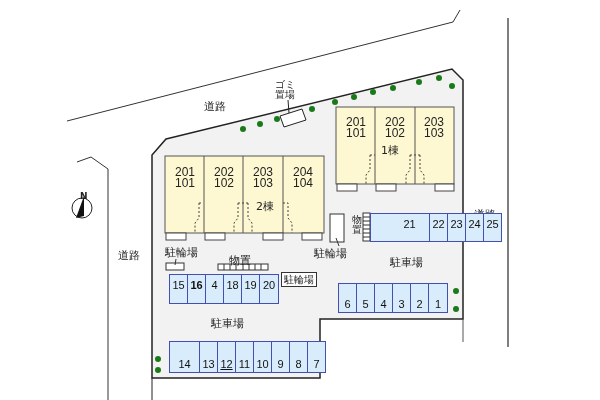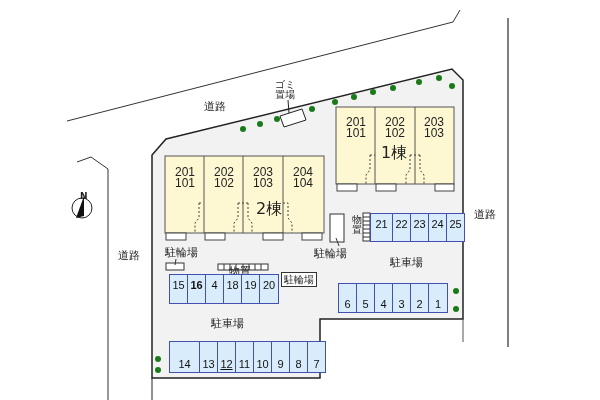--- a/index.html
+++ b/index.html
@@ -1,20 +1,20 @@
 <!DOCTYPE html>
 <html><head>
 <meta charset="utf-8">
 <style>
   html,body{margin:0;padding:0;background:#fff;}
   body{width:600px;height:400px;position:relative;overflow:hidden;font-family:"DejaVu Sans","Liberation Sans",sans-serif;color:#222;}
   svg.base{position:absolute;left:0;top:0;}
   .lbl{position:absolute;font-size:11px;line-height:12px;white-space:nowrap;color:#222;}
   .unit-num{position:absolute;font-size:12px;line-height:11px;text-align:center;width:40px;font-family:"Liberation Sans",sans-serif;}
-  .bld-name{position:absolute;font-size:16px;}
+  .bld-name{position:absolute;font-size:11px;}
   .row{position:absolute;display:flex;border:1px solid #4450b0;background:#d8ecfb;}
   .row .slot{border-right:1px solid #4450b0;box-sizing:border-box;display:flex;justify-content:center;font-size:11px;font-family:"Liberation Sans",sans-serif;color:#111;}
   .row .slot:last-child{border-right:none;}
   .row.top .slot{align-items:flex-start;padding-top:4px;}
   .row.bot .slot{align-items:flex-end;padding-bottom:2px;}
   .tree{position:absolute;width:6px;height:6px;border-radius:50%;background:#1a7a1a;}
   .vtext{position:absolute;font-size:10px;line-height:10px;width:10px;text-align:center;}
   .boxlbl{position:absolute;border:1px solid #333;background:#fff;font-size:10px;padding:0 2px;line-height:13px;}
 </style>
 </head>
@@ -87,21 +87,21 @@
     <polygon points="84,196 76,218 84,216" fill="#111"></polygon>
   </g>
 </svg>
 
 <div class="lbl" style="left:204px;top:101px;">道路</div>
 <div class="lbl" style="left:118px;top:250px;">道路</div>
 <div class="lbl" style="left:474px;top:209px;">道路</div>
 
 <div class="lbl" style="left:80px;top:190px;font-size:9px;font-weight:bold;">N</div>
 
-<div class="lbl" style="left:275px;top:80px;font-size:10px;line-height:10px;text-align:center;">
+<div class="lbl" style="left:275px;top:80px;font-size:10px;line-height:10px;text-align:left;">
   <div>ゴミ</div>
   <div>置場</div>
 </div>
 
 <div class="unit-num" style="left:336px;top:117px;">
     <div>201</div>
     <div>101</div>
   </div>
 <div class="unit-num" style="left:375px;top:117px;">
     <div>202</div>
@@ -125,32 +125,32 @@
     <div>203</div>
     <div>103</div>
   </div>
 <div class="unit-num" style="left:283px;top:167px;">
     <div>204</div>
     <div>104</div>
   </div>
 <div class="bld-name" style="left:256px;top:199px;">2棟</div>
 
 <div class="lbl" style="left:165px;top:247px;">駐輪場</div>
-<div class="lbl" style="left:229px;top:266px;">物置</div>
+<div class="lbl" style="left:229px;top:255px;">物置</div>
 <div class="lbl" style="left:314px;top:248px;">駐輪場</div>
 <div class="boxlbl" style="left:281px;top:272px;">駐輪場</div>
 <div class="vtext" style="left:352px;top:215px;">
     <div>物</div>
     <div>置</div>
   </div>
 <div class="lbl" style="left:390px;top:257px;">駐車場</div>
 <div class="lbl" style="left:211px;top:318px;">駐車場</div>
 
 <div class="row top" style="left:370px;top:213px;height:27px;">
-  <div class="slot" style="width:22px;">21</div>
+  <div class="slot" style="width:40px;margin-left:19px;">21</div>
   <div class="slot" style="width:18px;">22</div>
   <div class="slot" style="width:18px;">23</div>
   <div class="slot" style="width:18px;">24</div>
   <div class="slot" style="width:17px;">25</div>
 </div>
 
 <div class="row top" style="left:169px;top:274px;height:28px;">
   <div class="slot" style="width:18px;">15</div>
   <div class="slot" style="width:18px;font-weight:bold;">16</div>
   <div class="slot" style="width:18px;">4</div>

